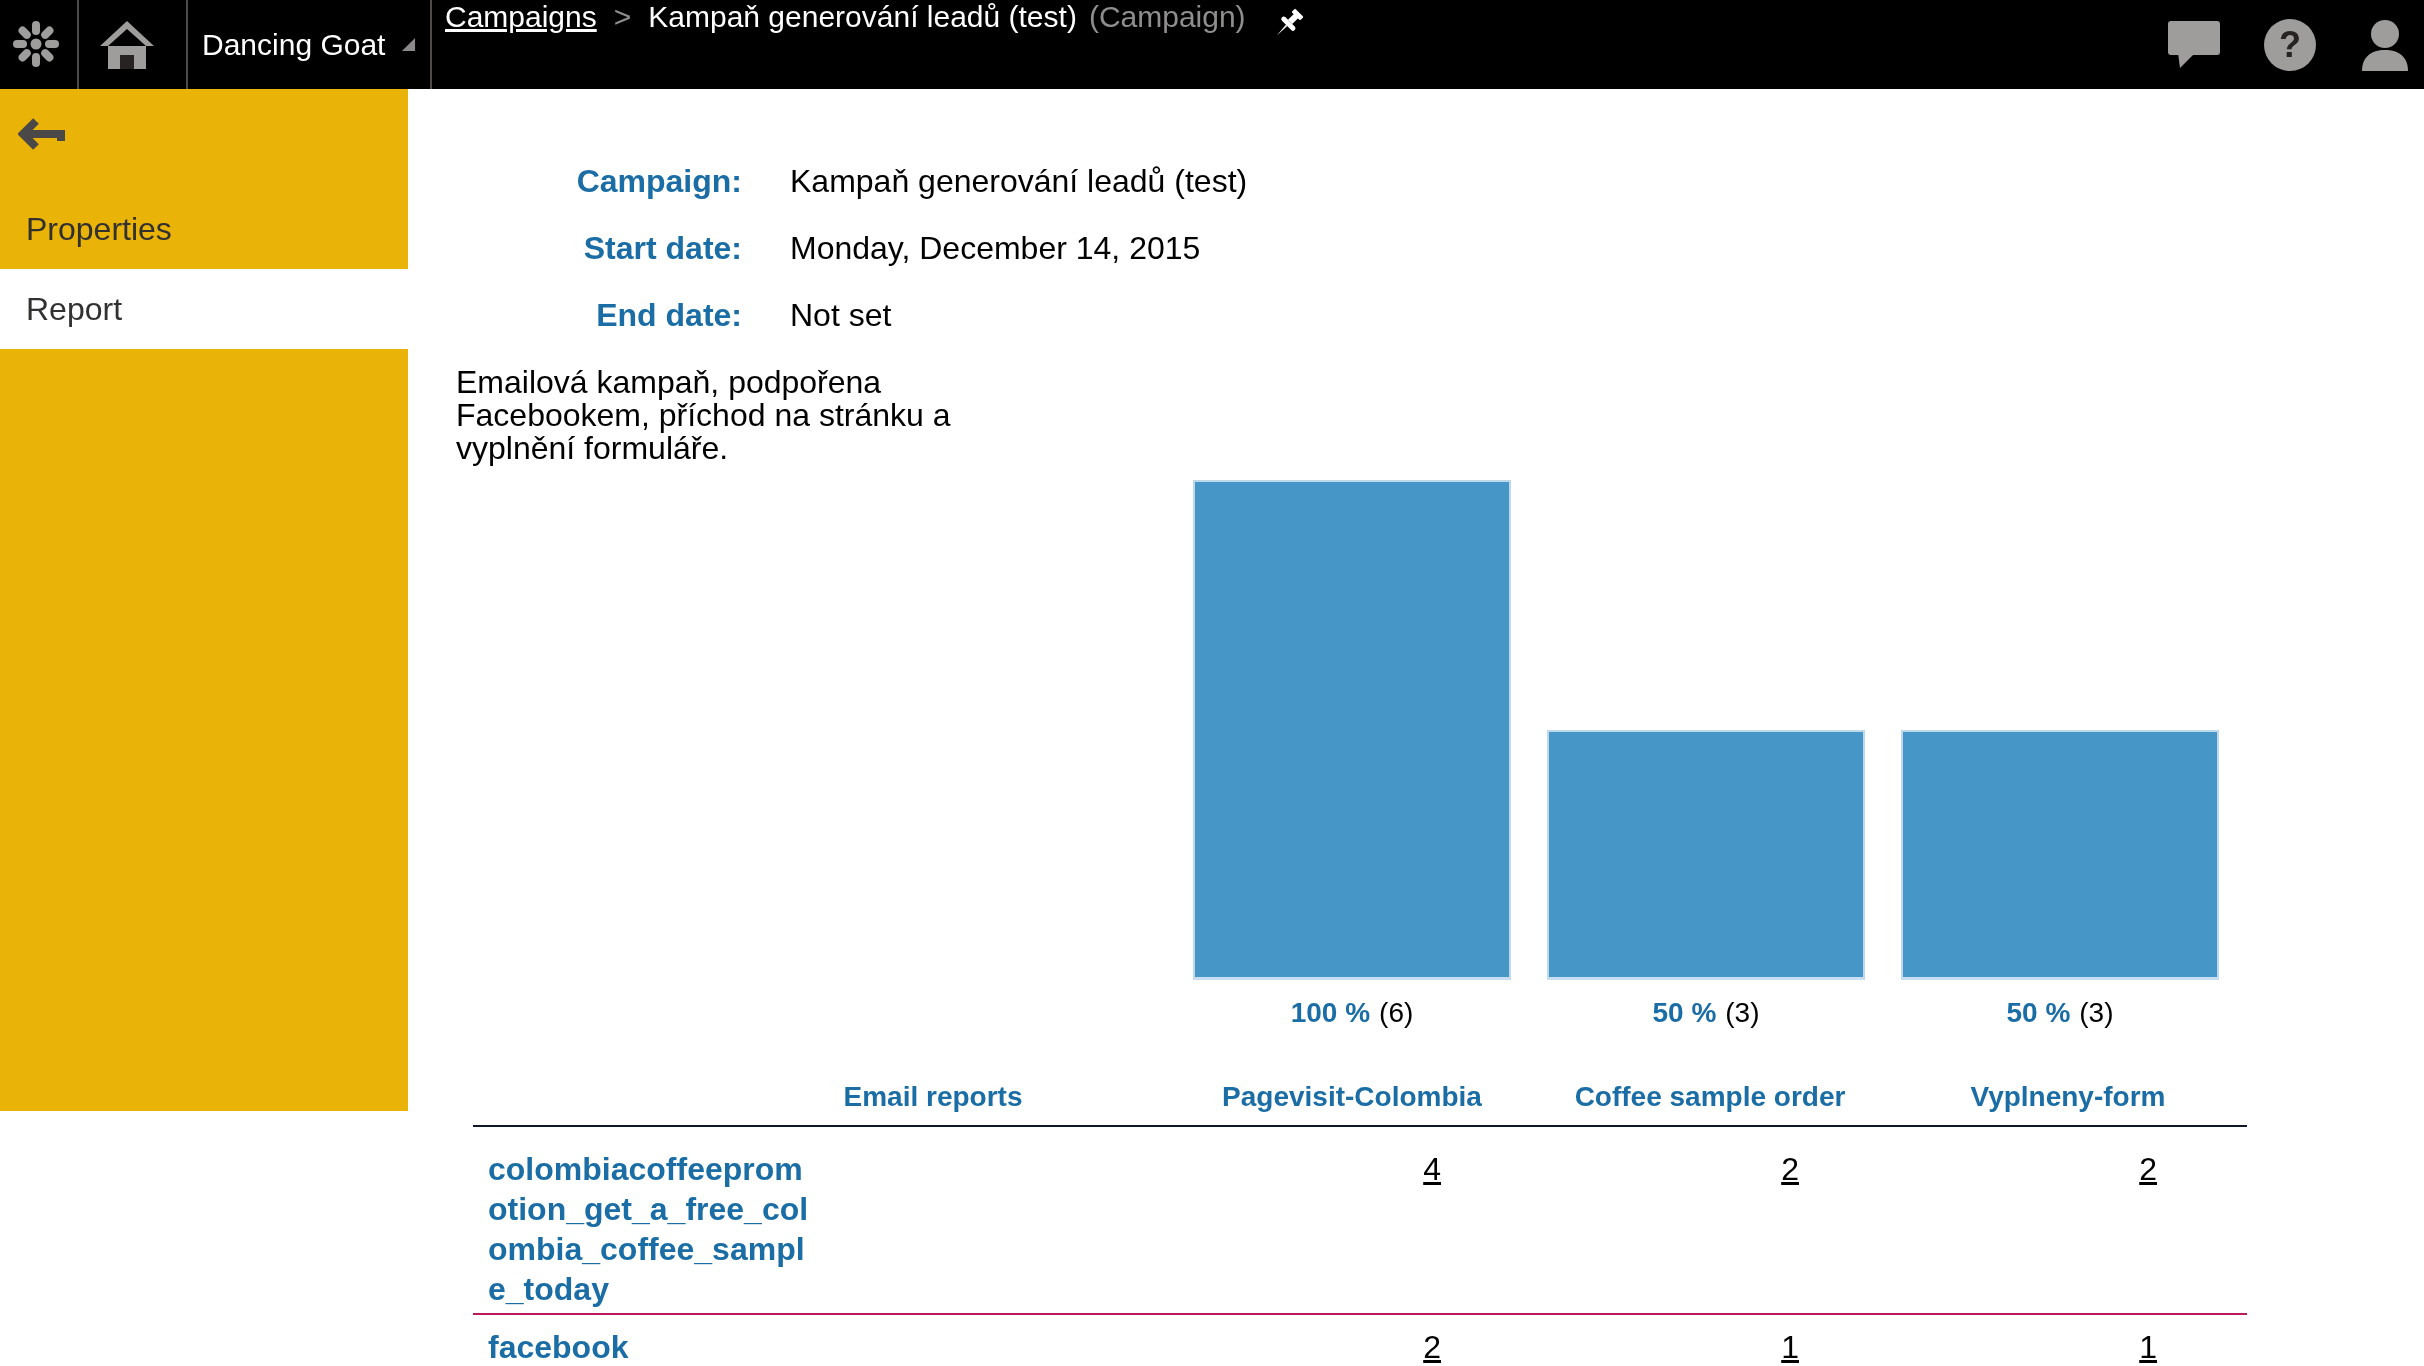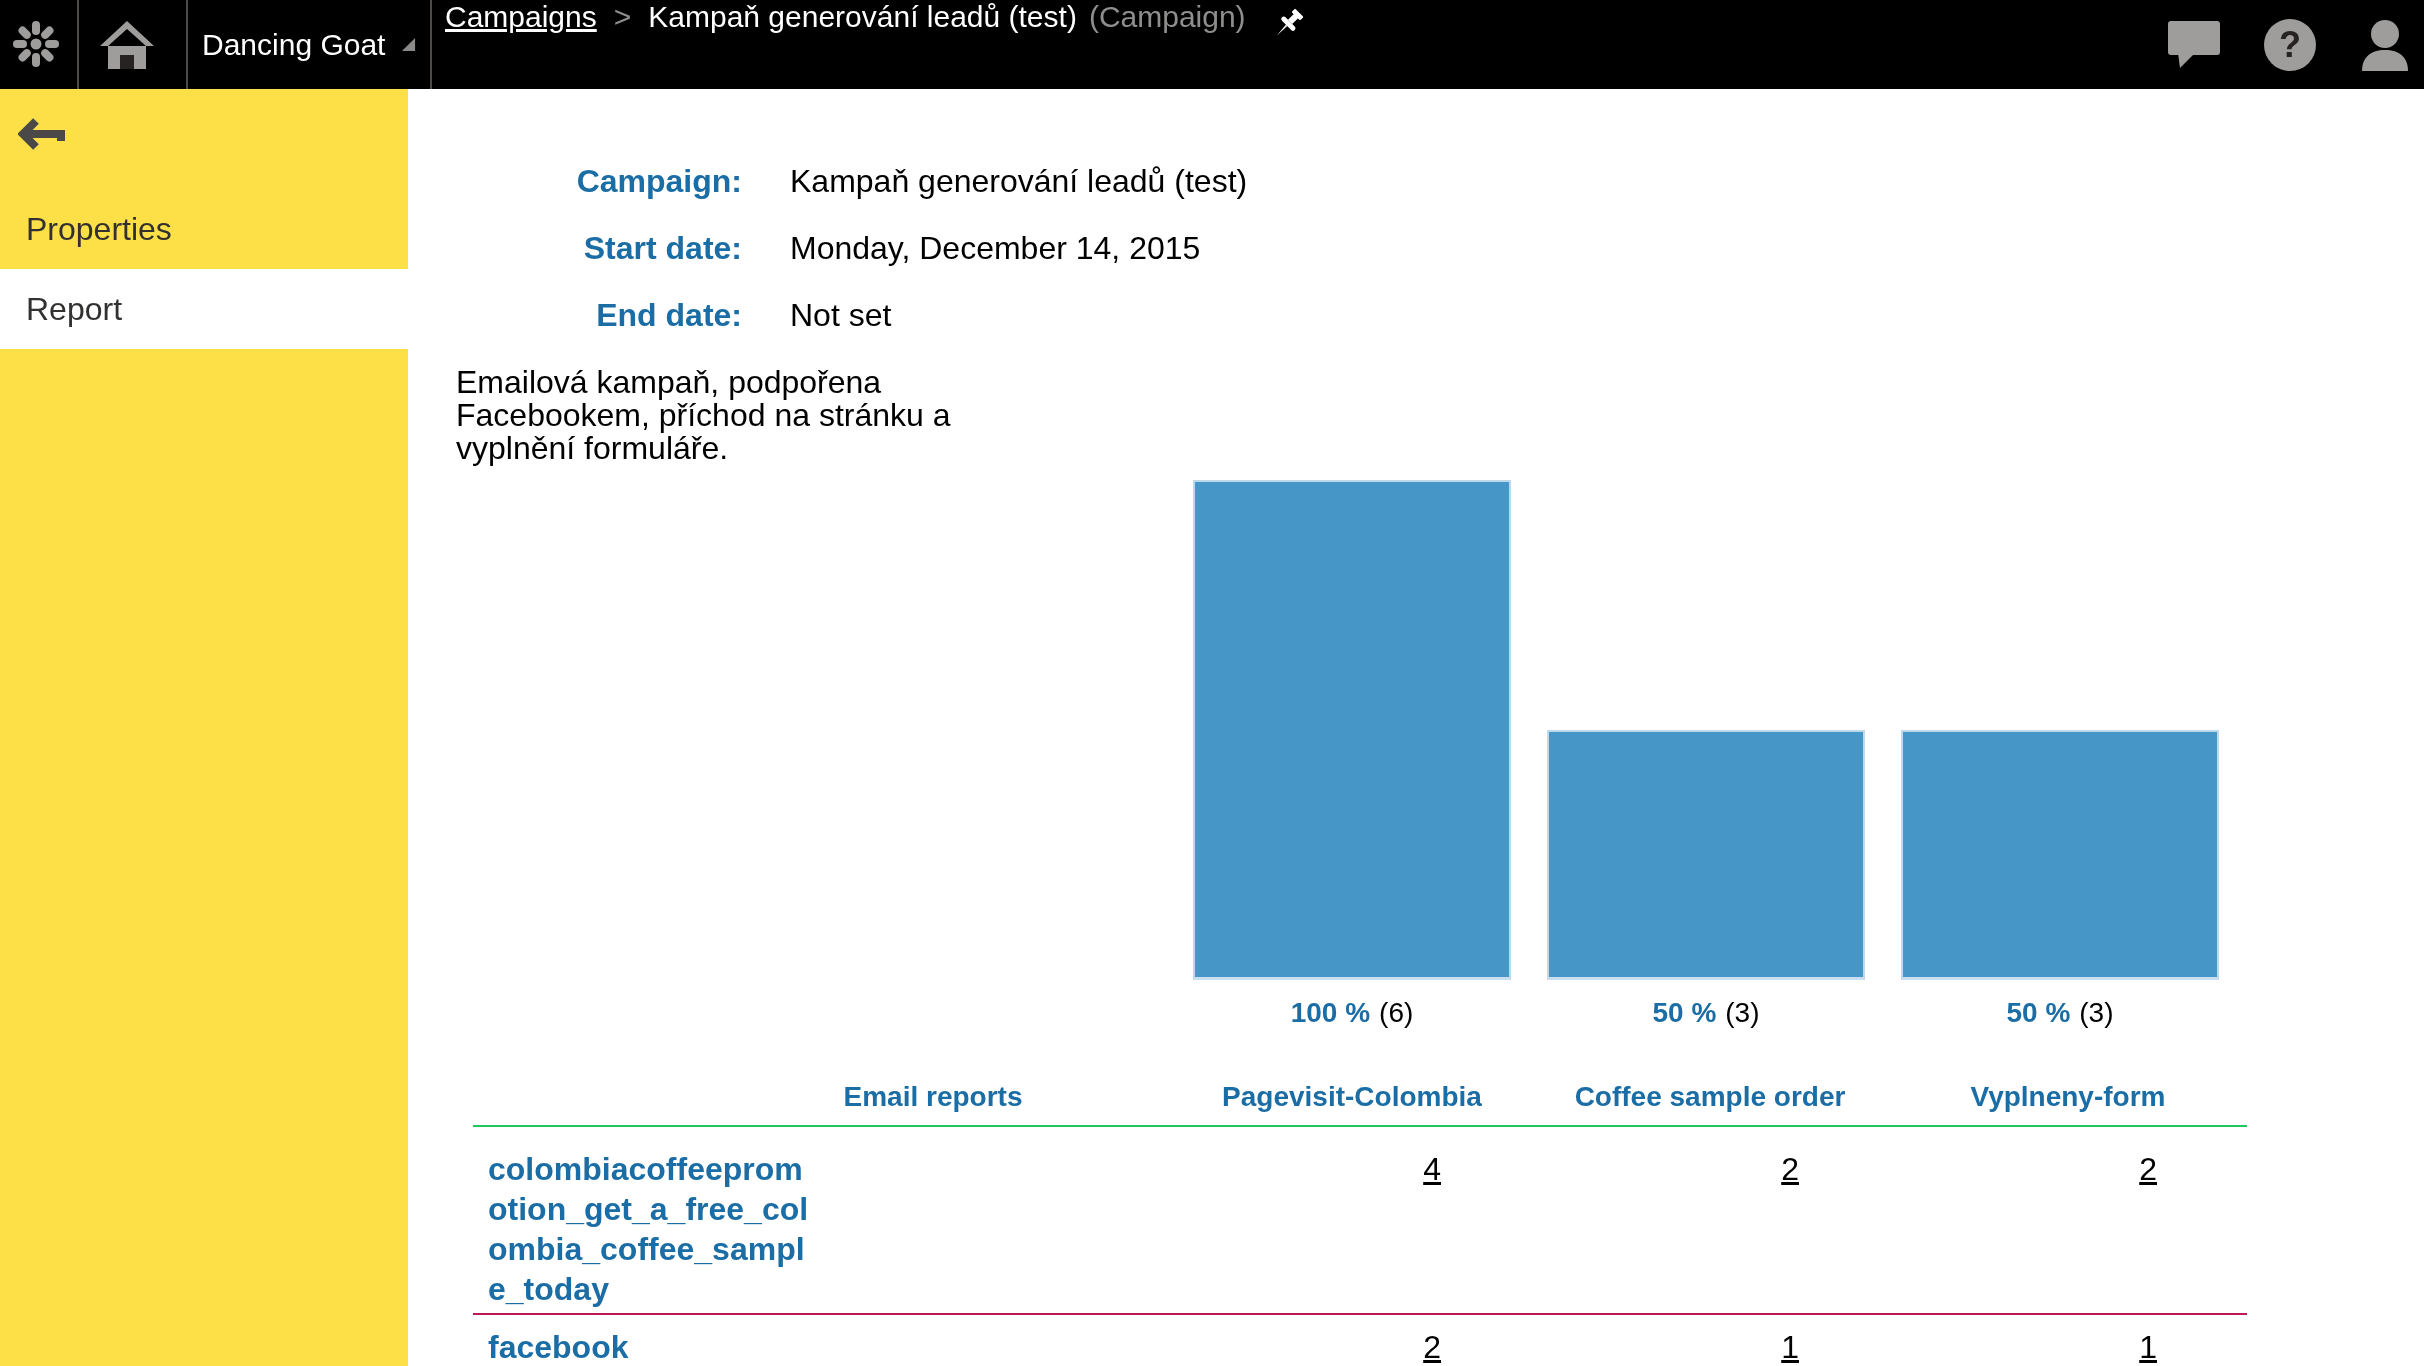--- a/index.html
+++ b/index.html
@@ -24,22 +24,22 @@
   .tb-pin { margin-left:22px; width:44px; height:52px; cursor:pointer; }
   .tb-right { position:absolute; right:0; top:0; height:89px; display:flex;
               align-items:center; }
   .tb-icon { margin-right:44px; cursor:pointer; }
   .help-circle { width:52px; height:52px; border-radius:50%; background:#9e9d9c;
                  display:flex; align-items:center; justify-content:center;
                  color:#262322; font-size:36px; font-weight:bold; }
   .person-icon { margin-right:14px; }
 
   
-  .sidebar { position:absolute; left:0; top:89px; width:408px; height:1277px;
-             background:#fde047; }
+  .sidebar { position:absolute; left:0; top:89px; width:408px; height:1022px;
+             background:#eab308; }
   .back-btn { margin:28px 0 0 18px; width:50px; height:38px; cursor:pointer; }
   .side-nav { margin-top:30px; }
   .nav-item { height:80px; line-height:80px; padding-left:26px; font-size:32px;
               color:#333130; cursor:pointer; }
   .nav-item.selected { background:#fff; }
 
   
   .content { position:absolute; left:408px; top:89px; width:2016px; height:1277px;
              background:#fff; padding-top:76px; }
   .field-row { display:flex; margin-bottom:34px; line-height:33px; font-size:32px; }
@@ -55,21 +55,21 @@
   .chart-labels { position:absolute; left:1193px; top:996px; display:flex; gap:36px; }
   .bar-label { width:318px; text-align:center; font-size:28px; line-height:33px; }
   .bar-pct { font-weight:bold; color:#1a6da5; }
   .bar-cnt { color:#000; margin-left:9px; }
 
   
   .report-table { position:absolute; left:473px; top:1072px; width:1774px;
                   border-collapse:collapse; }
   .report-table th { font-size:28px; font-weight:bold; color:#1a6da5;
                      text-align:center; padding:8px 0 12px 0;
-                     border-bottom:2px solid #22c55e; line-height:33px; }
+                     border-bottom:2px solid #0f172a; line-height:33px; }
   .report-table th.th-first { padding-left:220px; }
   .report-table td { vertical-align:top; border-bottom:2px solid #be185d;
                      font-size:32px; line-height:40px; color:#000;text-decoration:underline; }
   .row-main td { padding-top:22px; padding-bottom:4px; }
   .row-alt  td { padding-top:12px; }
   td.cell-report { padding-left:15px; }
   td.cell-report a { display:inline-block; width:334px; word-break:break-all;
                      color:#1a6da5; font-weight:bold; text-decoration:none; cursor:pointer; }
   td.cell-num { text-align:right; padding-right:90px; }
 </style>

